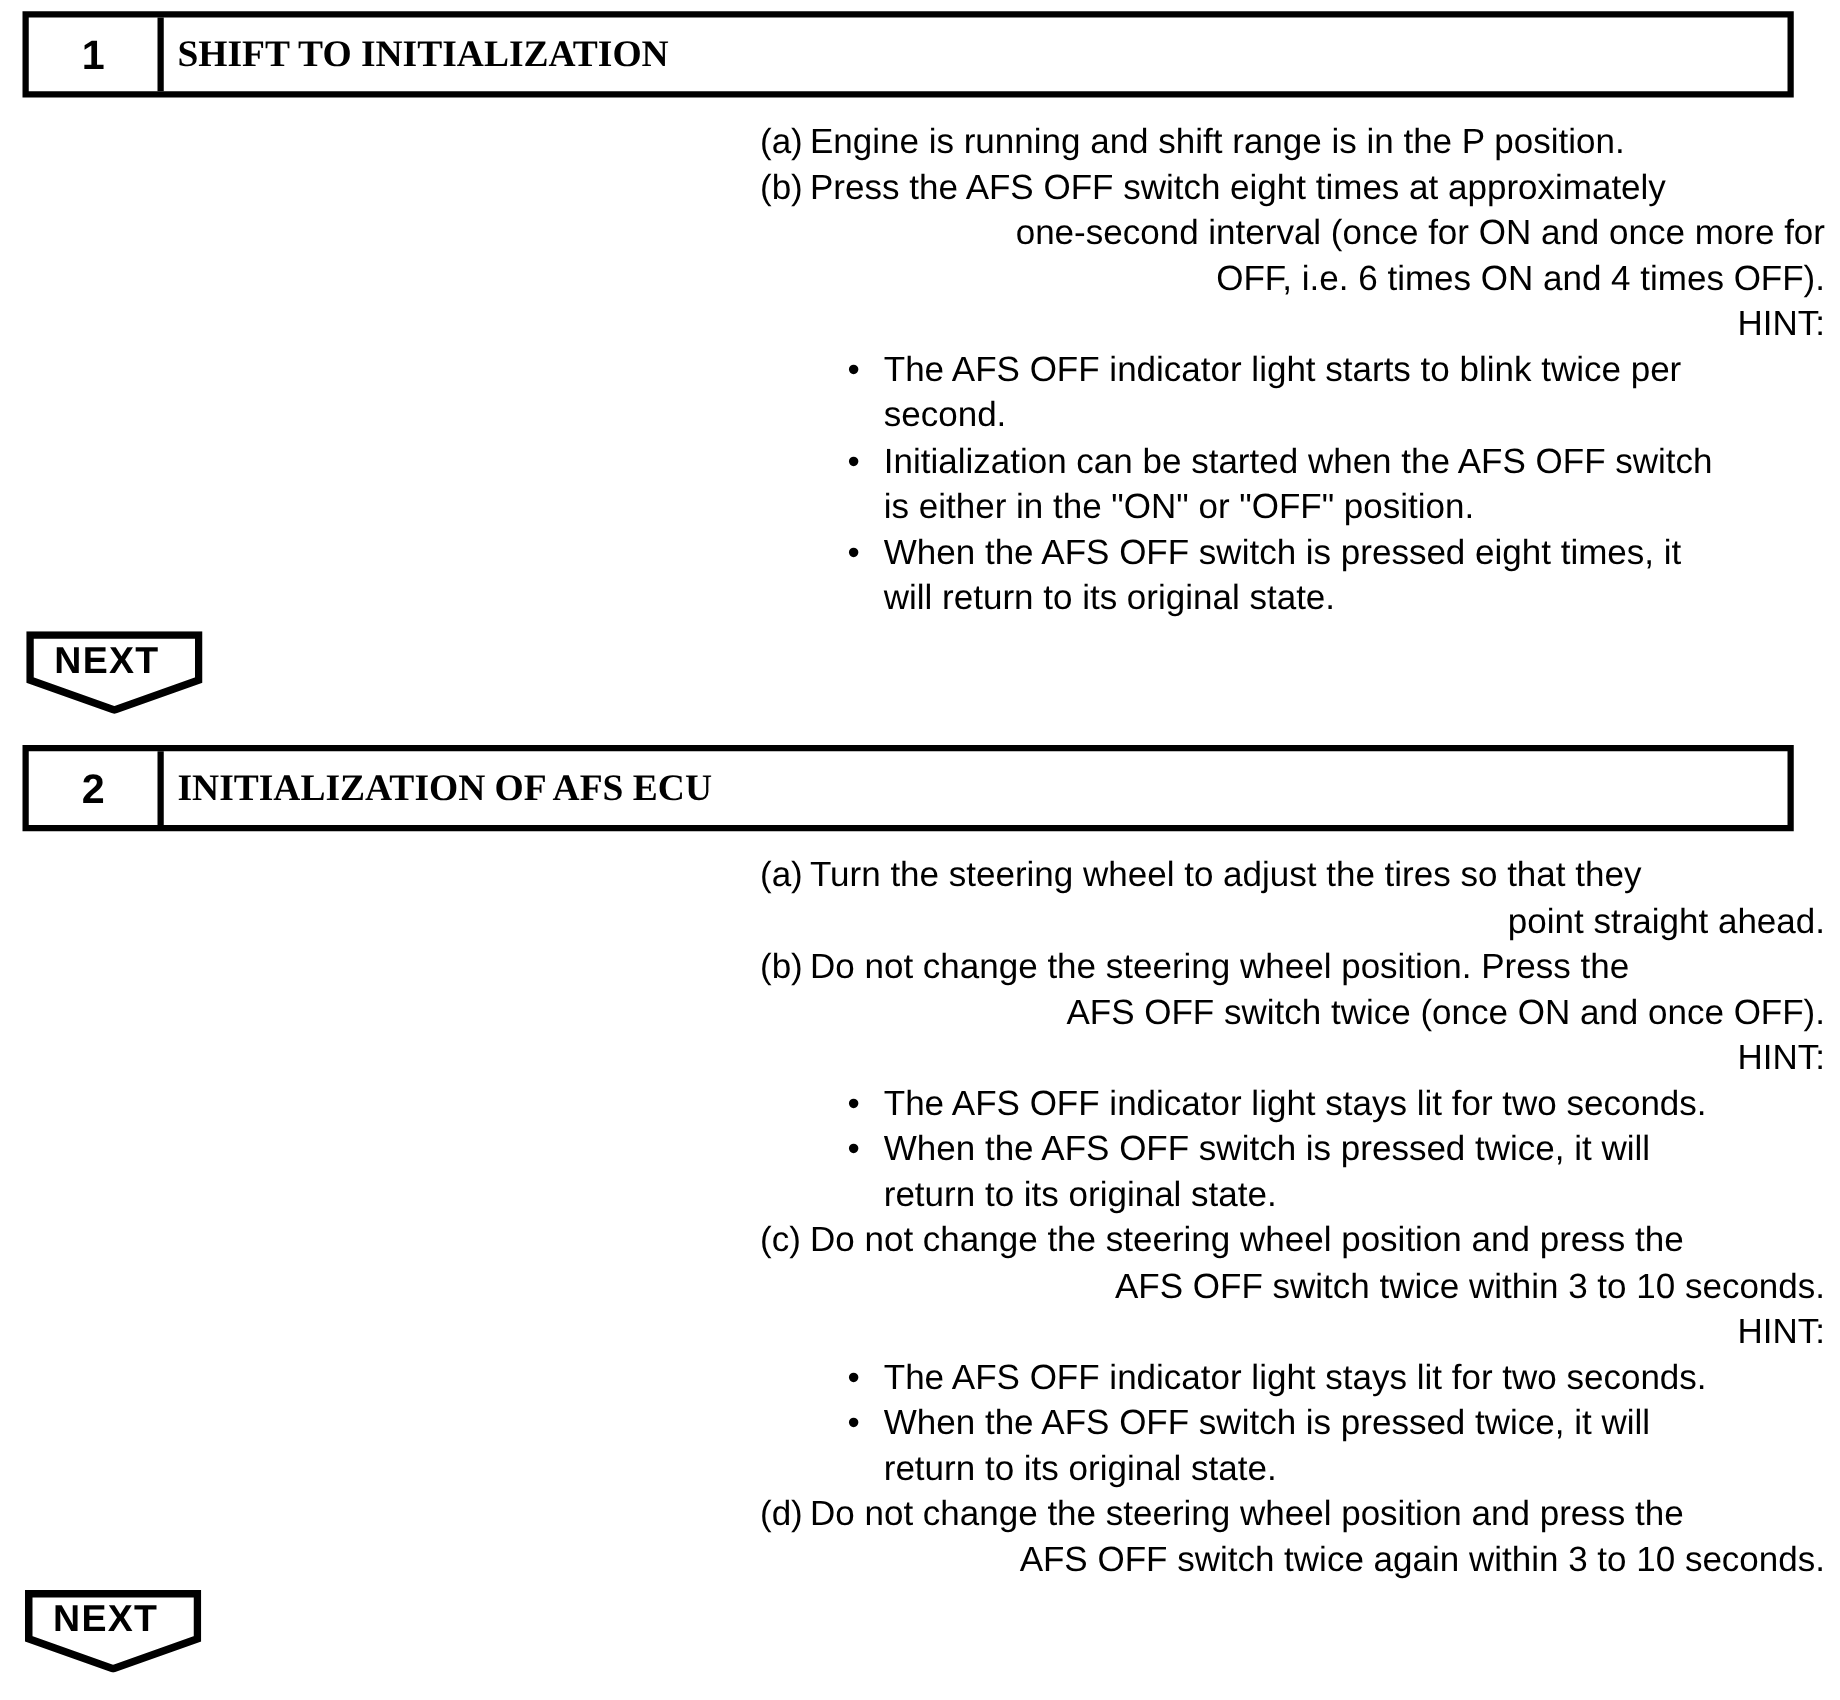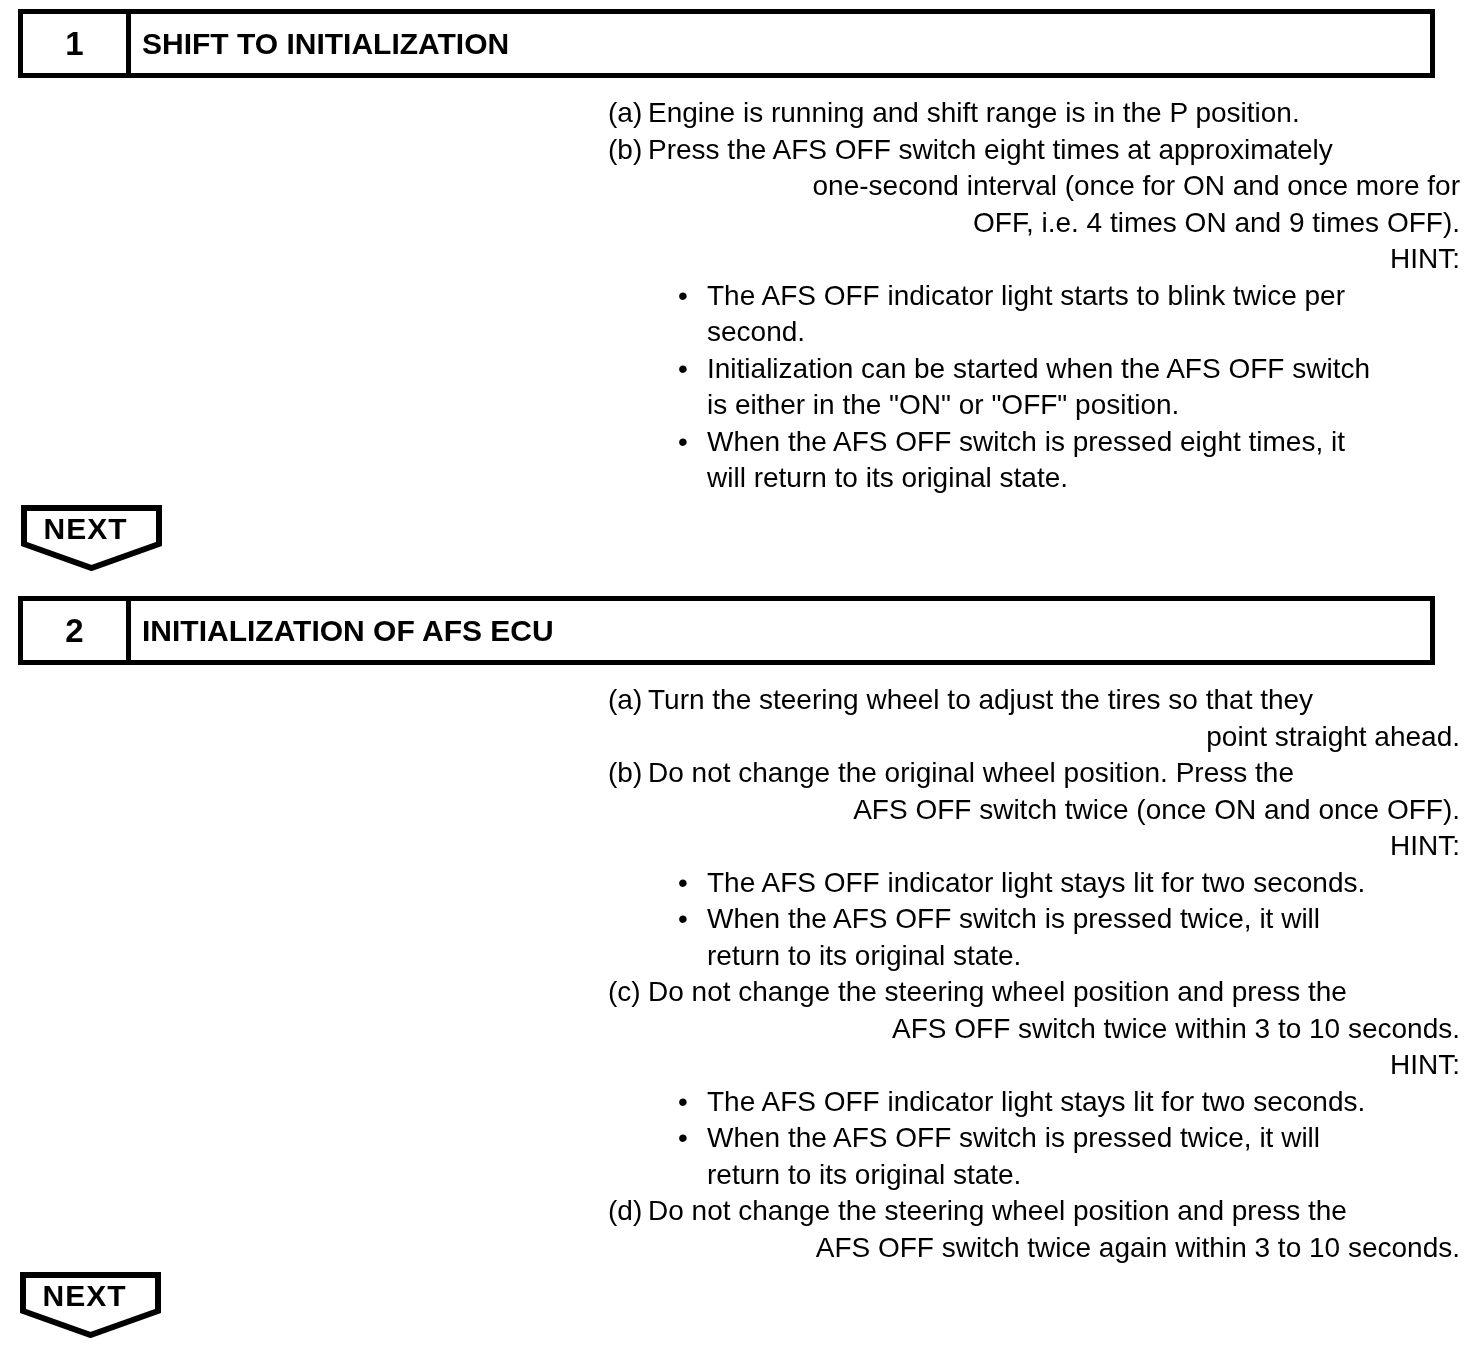--- a/index.html
+++ b/index.html
@@ -20,21 +20,21 @@
   }
   .hdr-num {
     width: 103px; flex: none;
     border-right: 5px solid #000; box-sizing: content-box;
     display: flex; align-items: center; justify-content: center;
     font-weight: bold; font-size: 33px;
   }
   .hdr-title {
     flex: 1; display: flex; align-items: center;
     padding-left: 11px;
-    font-weight: bold; font-size: 30px; white-space: nowrap;
+    font-weight: bold; font-size: 30px; white-space: nowrap; font-family: Liberation Serif, serif;
   }
 
   
   .content {
     position: absolute; left: 608px; width: 852px;
     font-size: 28px; line-height: 36.5px;
   }
   .ln { white-space: nowrap; }
   .first { display: flex; }
   .lab { width: 40px; flex: none; }
@@ -65,21 +65,21 @@
   <div class="content" style="top:95px;">
     <div class="ln first">
       <span class="lab">(a)</span>
       <span>Engine is running and shift range is in the P position.</span>
     </div>
     <div class="ln first">
       <span class="lab">(b)</span>
       <span>Press the AFS OFF switch eight times at approximately</span>
     </div>
     <div class="ln cont">one-second interval (once for ON and once more for</div>
-    <div class="ln cont">OFF, i.e. 4 times ON and 9 times OFF).</div>
+    <div class="ln cont">OFF, i.e. 6 times ON and 4 times OFF).</div>
     <div class="ln cont">HINT:</div>
     <div class="ln b1">
       <span class="dot">•</span>
       <span>The AFS OFF indicator light starts to blink twice per</span>
     </div>
     <div class="ln b2">second.</div>
     <div class="ln b1">
       <span class="dot">•</span>
       <span>Initialization can be started when the AFS OFF switch</span>
     </div>
@@ -104,21 +104,21 @@
   </div>
 
   <div class="content" style="top:682px;">
     <div class="ln first">
       <span class="lab">(a)</span>
       <span>Turn the steering wheel to adjust the tires so that they</span>
     </div>
     <div class="ln cont">point straight ahead.</div>
     <div class="ln first">
       <span class="lab">(b)</span>
-      <span>Do not change the original wheel position. Press the</span>
+      <span>Do not change the steering wheel position. Press the</span>
     </div>
     <div class="ln cont">AFS OFF switch twice (once ON and once OFF).</div>
     <div class="ln cont">HINT:</div>
     <div class="ln b1">
       <span class="dot">•</span>
       <span>The AFS OFF indicator light stays lit for two seconds.</span>
     </div>
     <div class="ln b1">
       <span class="dot">•</span>
       <span>When the AFS OFF switch is pressed twice, it will</span>

